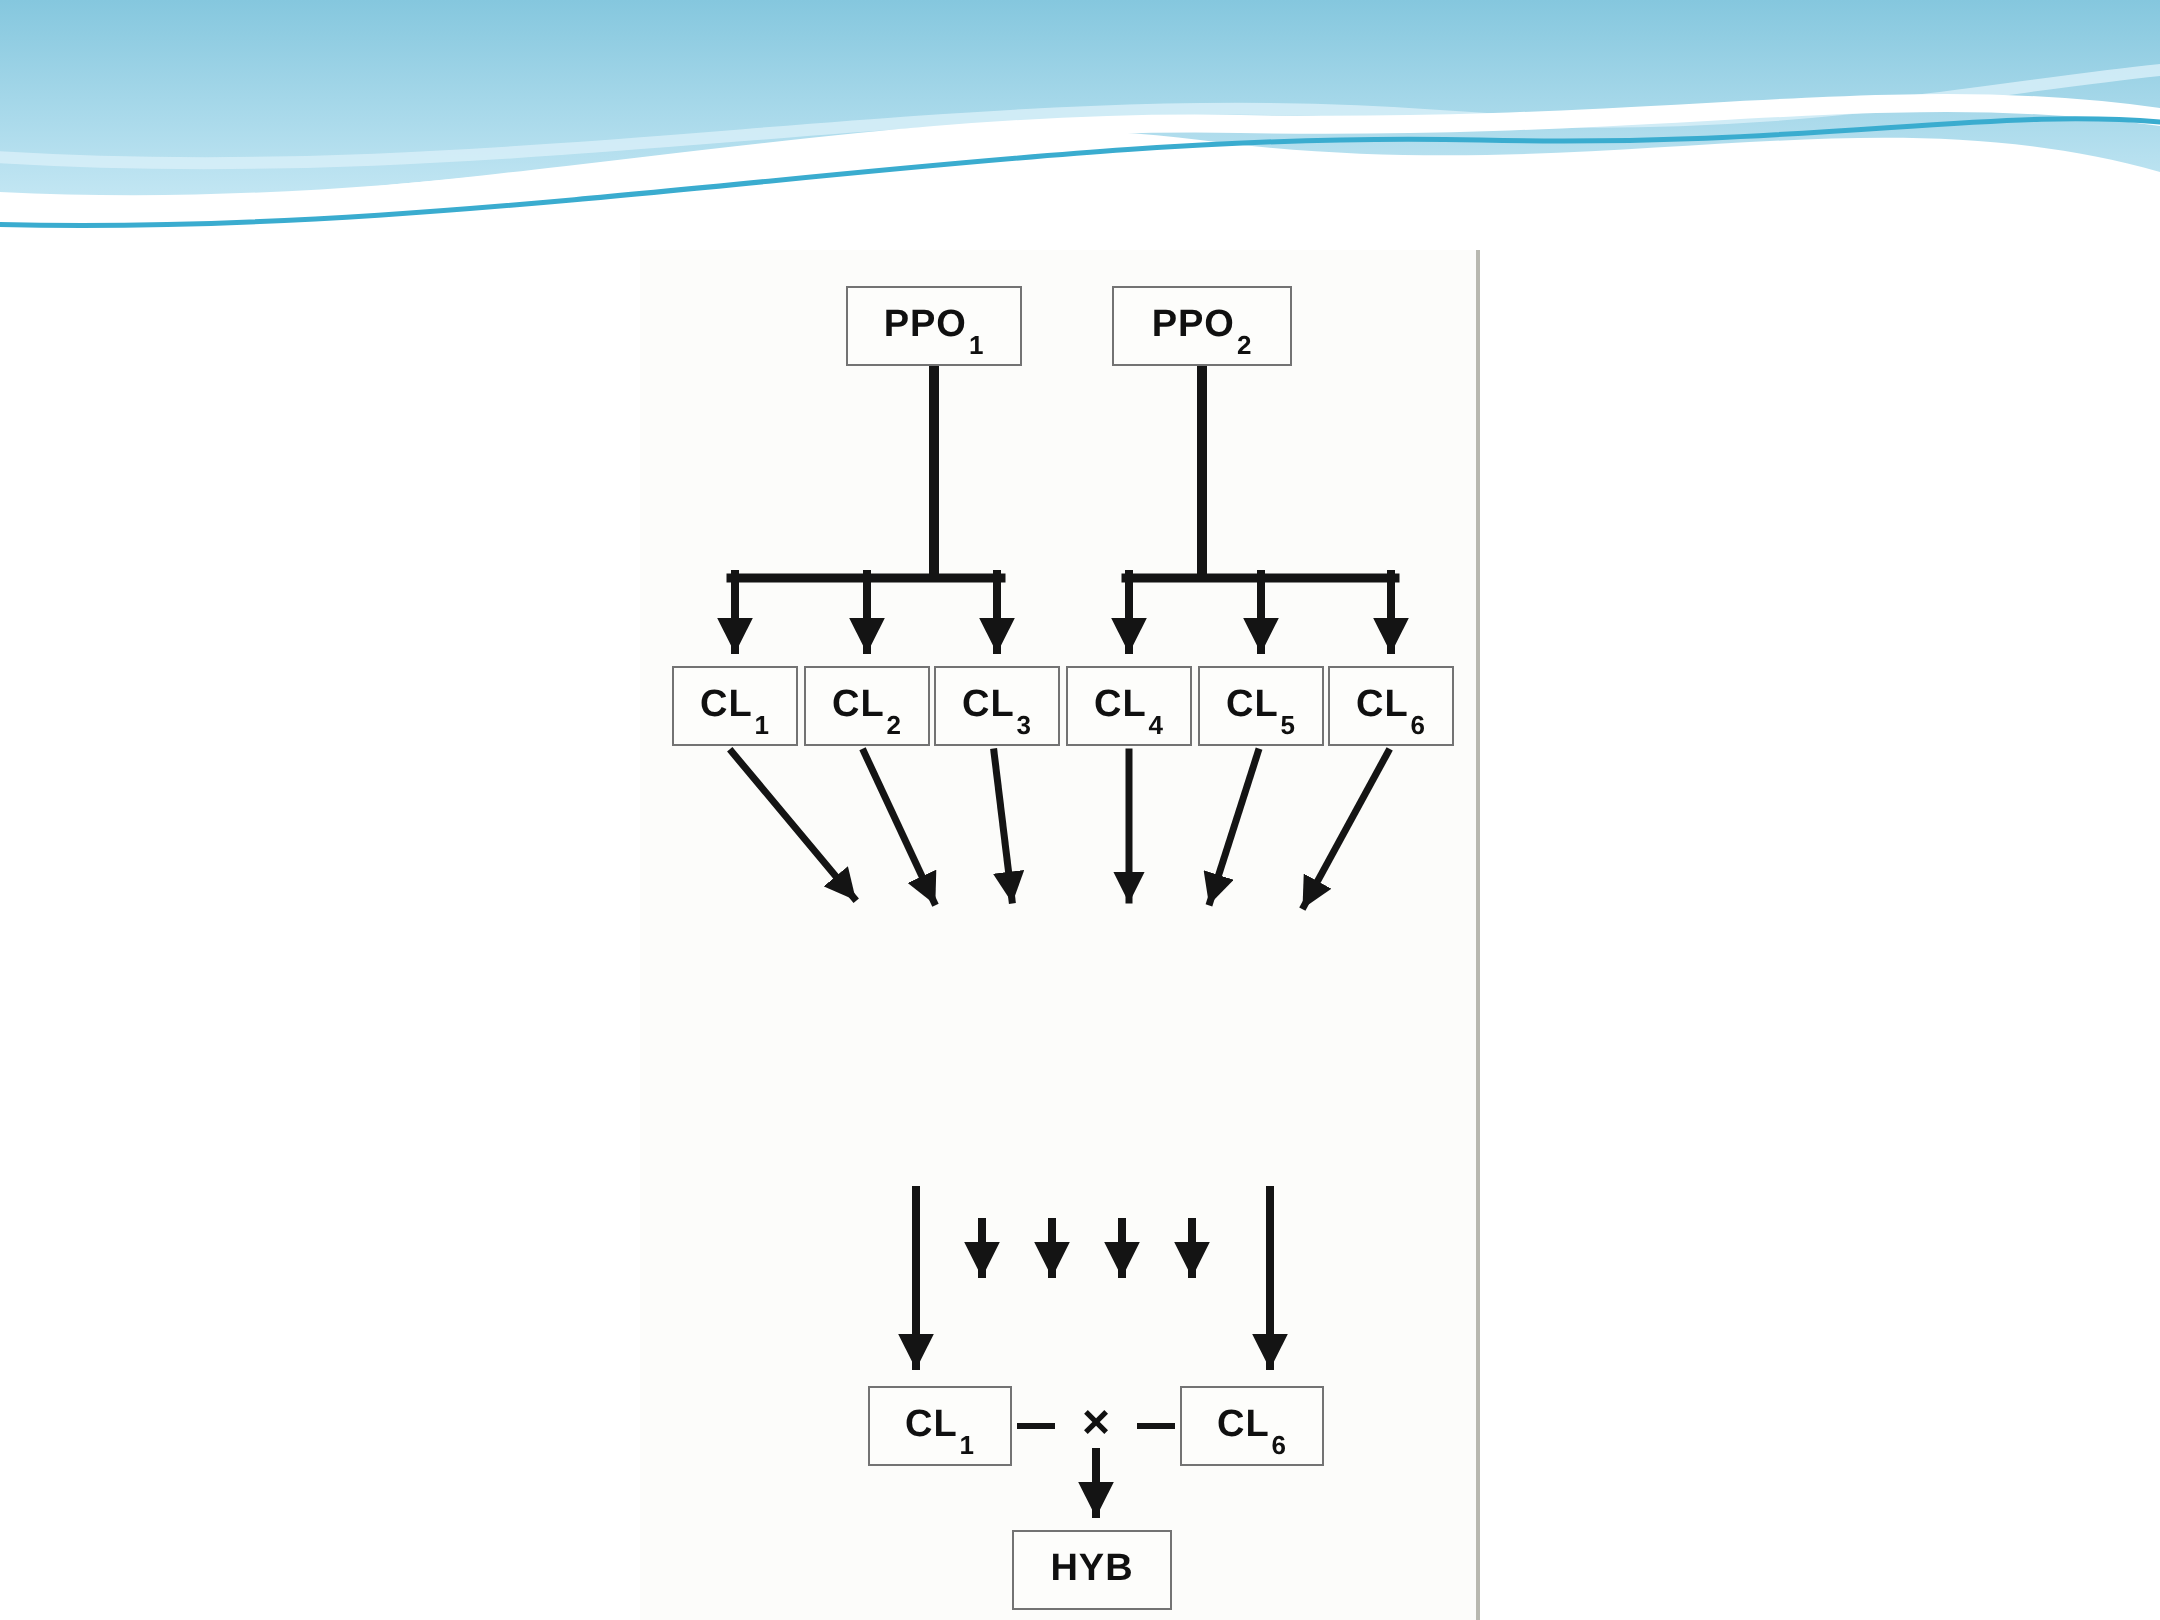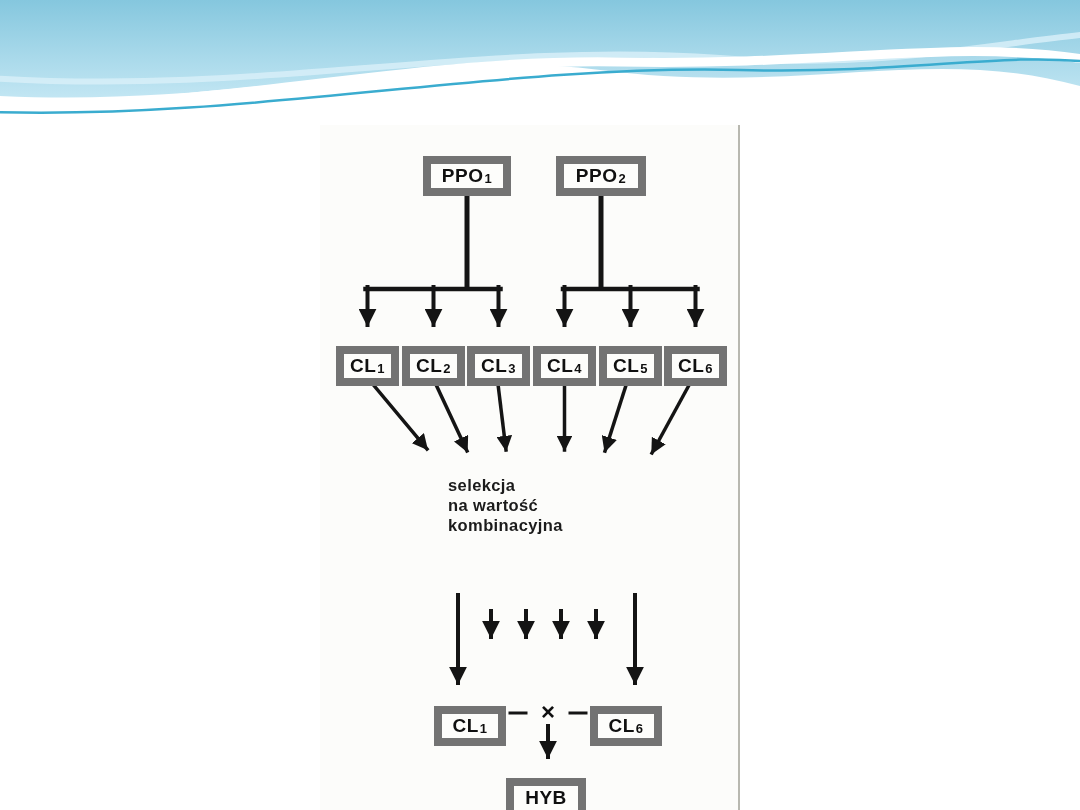--- a/index.html
+++ b/index.html
@@ -14,23 +14,23 @@
 
   
   .figure{
     position:absolute;left:320px;top:125px;width:420px;height:685px;
     background:#fcfcfa;border-right:2px solid #b8b8b0;box-sizing:border-box;
   }
   .lines{position:absolute;top:0;left:0;}
 
   .box{
     position:absolute;height:40px;box-sizing:border-box;
-    border:8px solid #737373;background:#fdfdfb;
+    border:1px solid #737373;background:#fdfdfb;
     display:flex;align-items:center;justify-content:center;
-    font-weight:700;font-size:19px;color:#101010;letter-spacing:.5px;margin-top:13px;
+    font-weight:700;font-size:19px;color:#101010;letter-spacing:.5px;
   }
   .box .s{
     font-size:13px;font-weight:700;align-self:flex-end;
     margin:0 0 3px 1px;line-height:1;
   }
 
   .caption{
     position:absolute;left:128px;top:350px;
     display:flex;flex-direction:column;
     font-weight:700;font-size:16.5px;line-height:20px;
@@ -132,25 +132,20 @@
     </div>
     <div class="box" style="left:279px;top:208px;width:63px;">
       <span>CL</span>
         <span class="s">5</span>
     </div>
     <div class="box" style="left:344px;top:208px;width:63px;">
       <span>CL</span>
         <span class="s">6</span>
     </div>
 
-    <div class="caption">
-      <span>selekcja</span>
-      <span>na wartość</span>
-      <span>kombinacyjna</span>
-    </div>
 
     <div class="box" style="left:114px;top:568px;width:72px;">
       <span>CL</span>
         <span class="s">1</span>
     </div>
     <div class="cross">×</div>
     <div class="box" style="left:270px;top:568px;width:72px;">
       <span>CL</span>
         <span class="s">6</span>
     </div>

